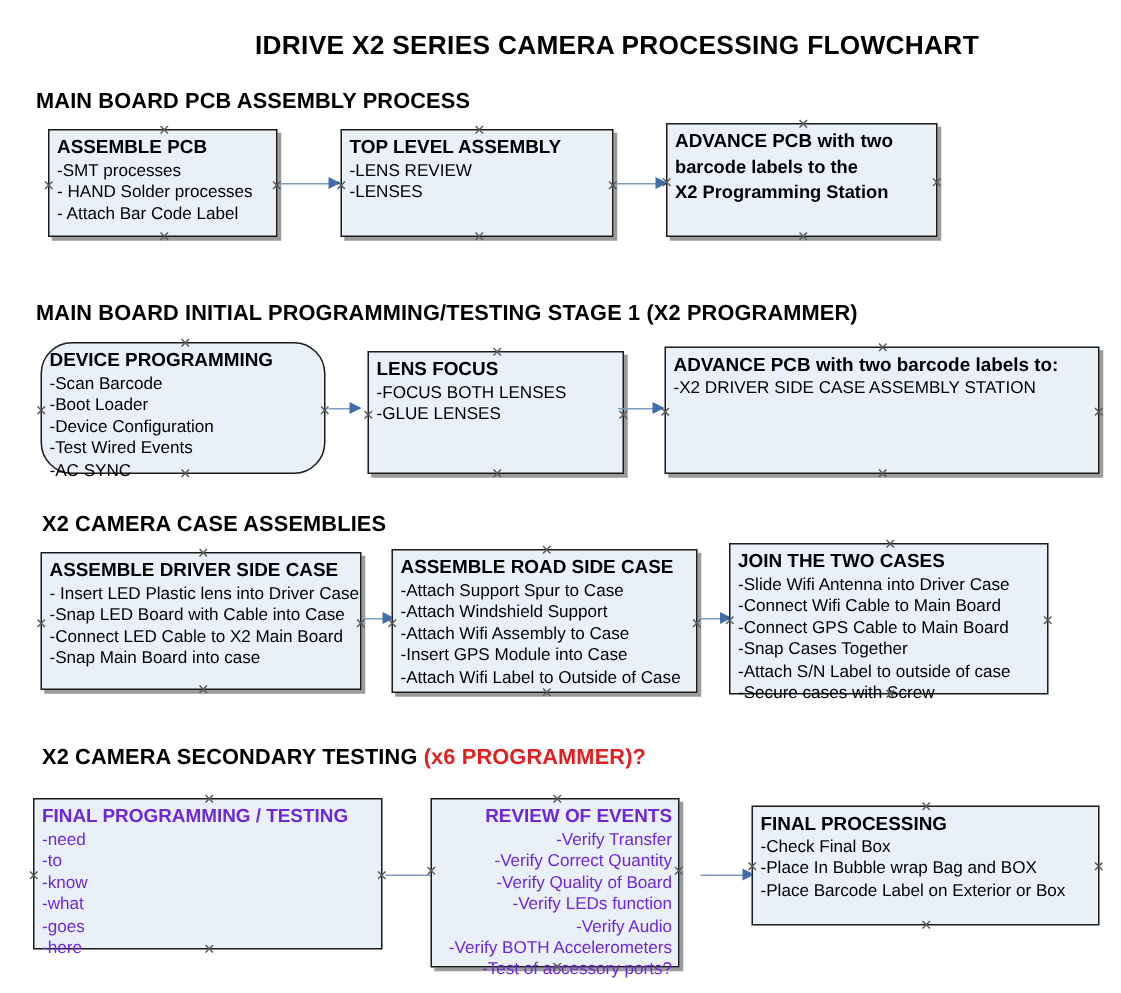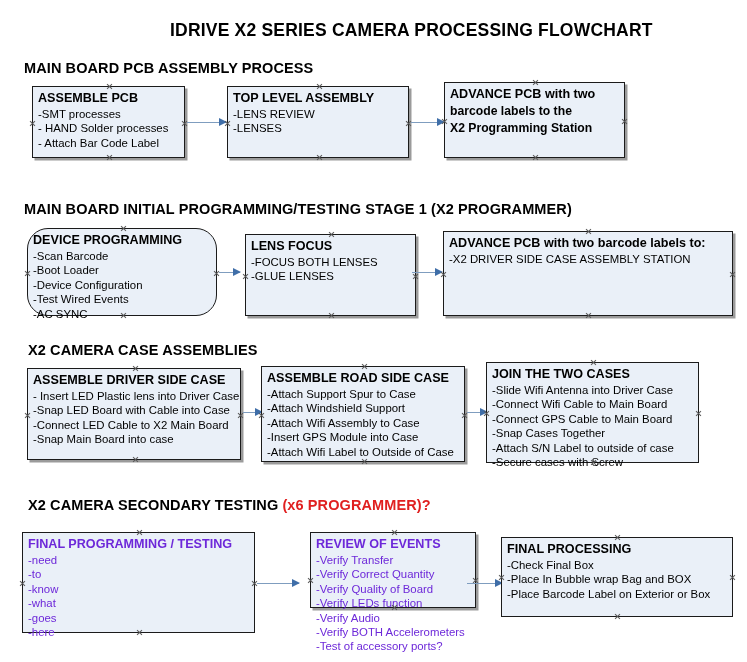--- a/index.html
+++ b/index.html
@@ -247,21 +247,21 @@
     <span class="hnd" style="left:113px;bottom:-4px;"></span>
     <span class="hnd" style="left:-4px;top:47px;"></span>
     <span class="hnd" style="right:-4px;top:47px;"></span>
   </div>
 
   <div class="conn" style="left:257px;top:578px;width:42px;">
     <span class="line"></span>
     <span class="head"></span>
   </div>
 
-  <div class="box red overflow" style="left:310px;top:532px;width:166px;height:76px;">
+  <div class="box red overflow" style="left:287px;top:532px;width:166px;height:113px;text-align:right;">
     <div class="hd">REVIEW OF EVENTS</div>
     <div class="li">-Verify Transfer</div>
     <div class="li">-Verify Correct Quantity</div>
     <div class="li">-Verify Quality of Board</div>
     <div class="li">-Verify LEDs function</div>
     <div class="li">-Verify Audio</div>
     <div class="li">-Verify BOTH Accelerometers</div>
     <div class="li">-Test of accessory ports?</div>
     <span class="hnd" style="left:80px;top:-4px;"></span>
     <span class="hnd" style="left:80px;bottom:-4px;"></span>

